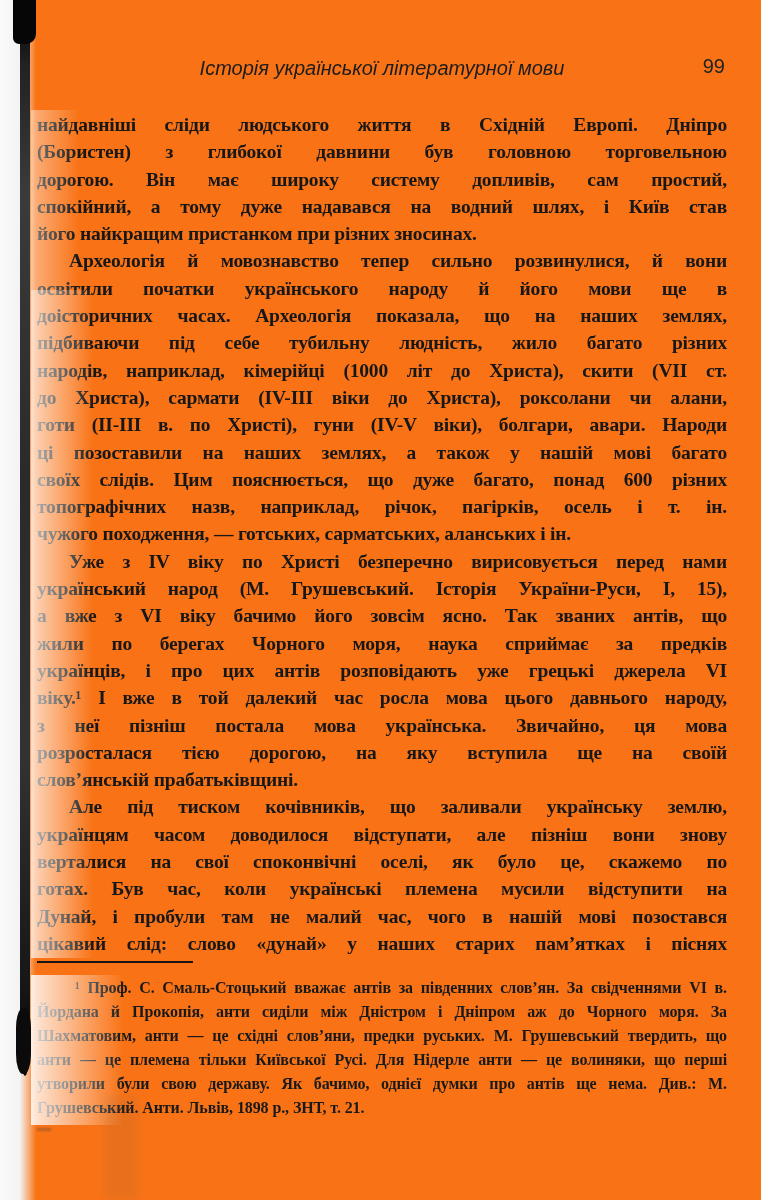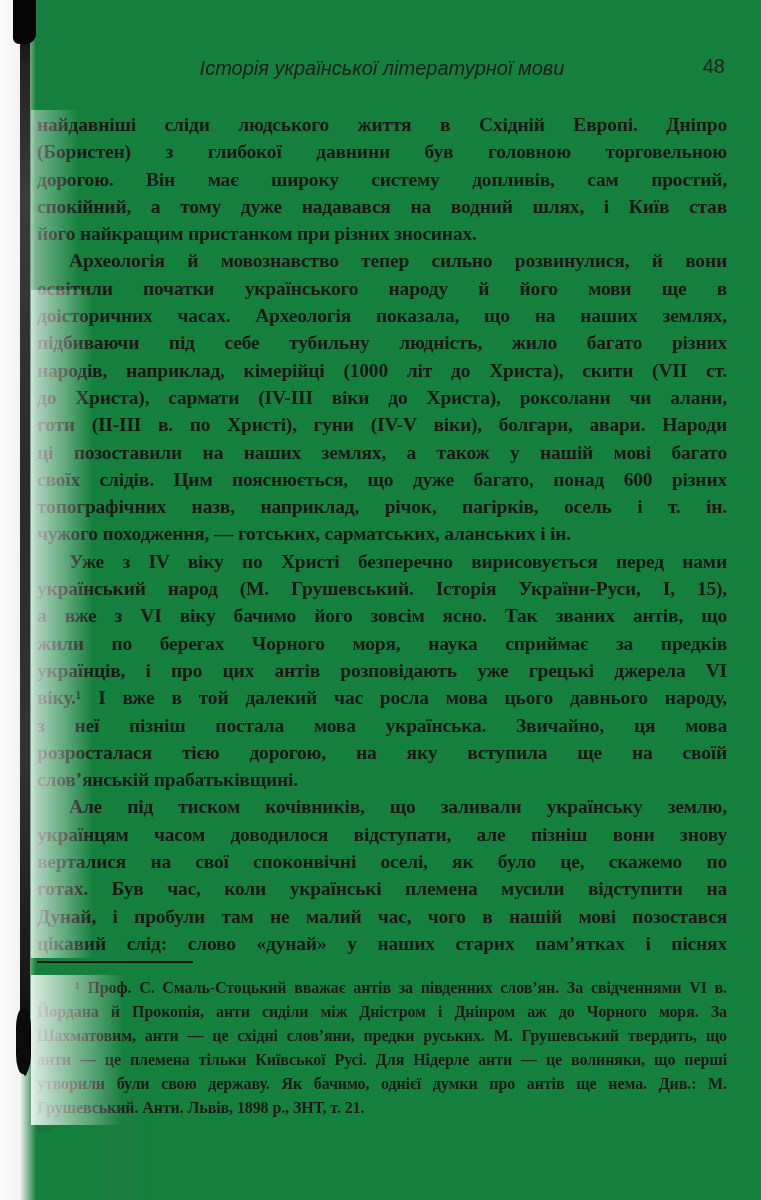--- a/index.html
+++ b/index.html
@@ -1,20 +1,20 @@
 <!DOCTYPE html>
 <html lang="uk"><head>
 <meta charset="utf-8">
 <style>
   html, body { margin: 0; padding: 0; background: #e8e8e8; }
   .page {
     position: relative;
     width: 761px;
     height: 1200px;
-    background: #15803d;
+    background: #f97316;
     overflow: hidden;
     font-family: "Liberation Serif", "DejaVu Serif", serif;
   }
 
   
   .header-title {
     position: absolute;
     top: 57px; left: 37px; width: 690px;
     text-align: center;
     font-family: "Liberation Sans", sans-serif;
@@ -130,21 +130,21 @@
 <body>
 
 <div class="page">
 
   <div class="gutter-shade"></div>
   <div class="scan-bar"></div>
   <div class="scan-bar-cap"></div>
   <div class="scan-bar-foot"></div>
 
   <div class="header-title">Історія української літературної мови</div>
-  <div class="page-number">48</div>
+  <div class="page-number">99</div>
 
   <div class="body-text">
       <div class="paragraph">
         <div class="line">найдавніші сліди людського життя в Східній Европі. Дніпро</div>
         <div class="line">(Бористен) з глибокої давнини був головною торговельною</div>
         <div class="line">дорогою. Він має широку систему допливів, сам простий,</div>
         <div class="line">спокійний, а тому дуже надавався на водний шлях, і Київ став</div>
         <div class="line flush-left">його найкращим пристанком при різних зносинах.</div>
       </div>
       <div class="paragraph">

